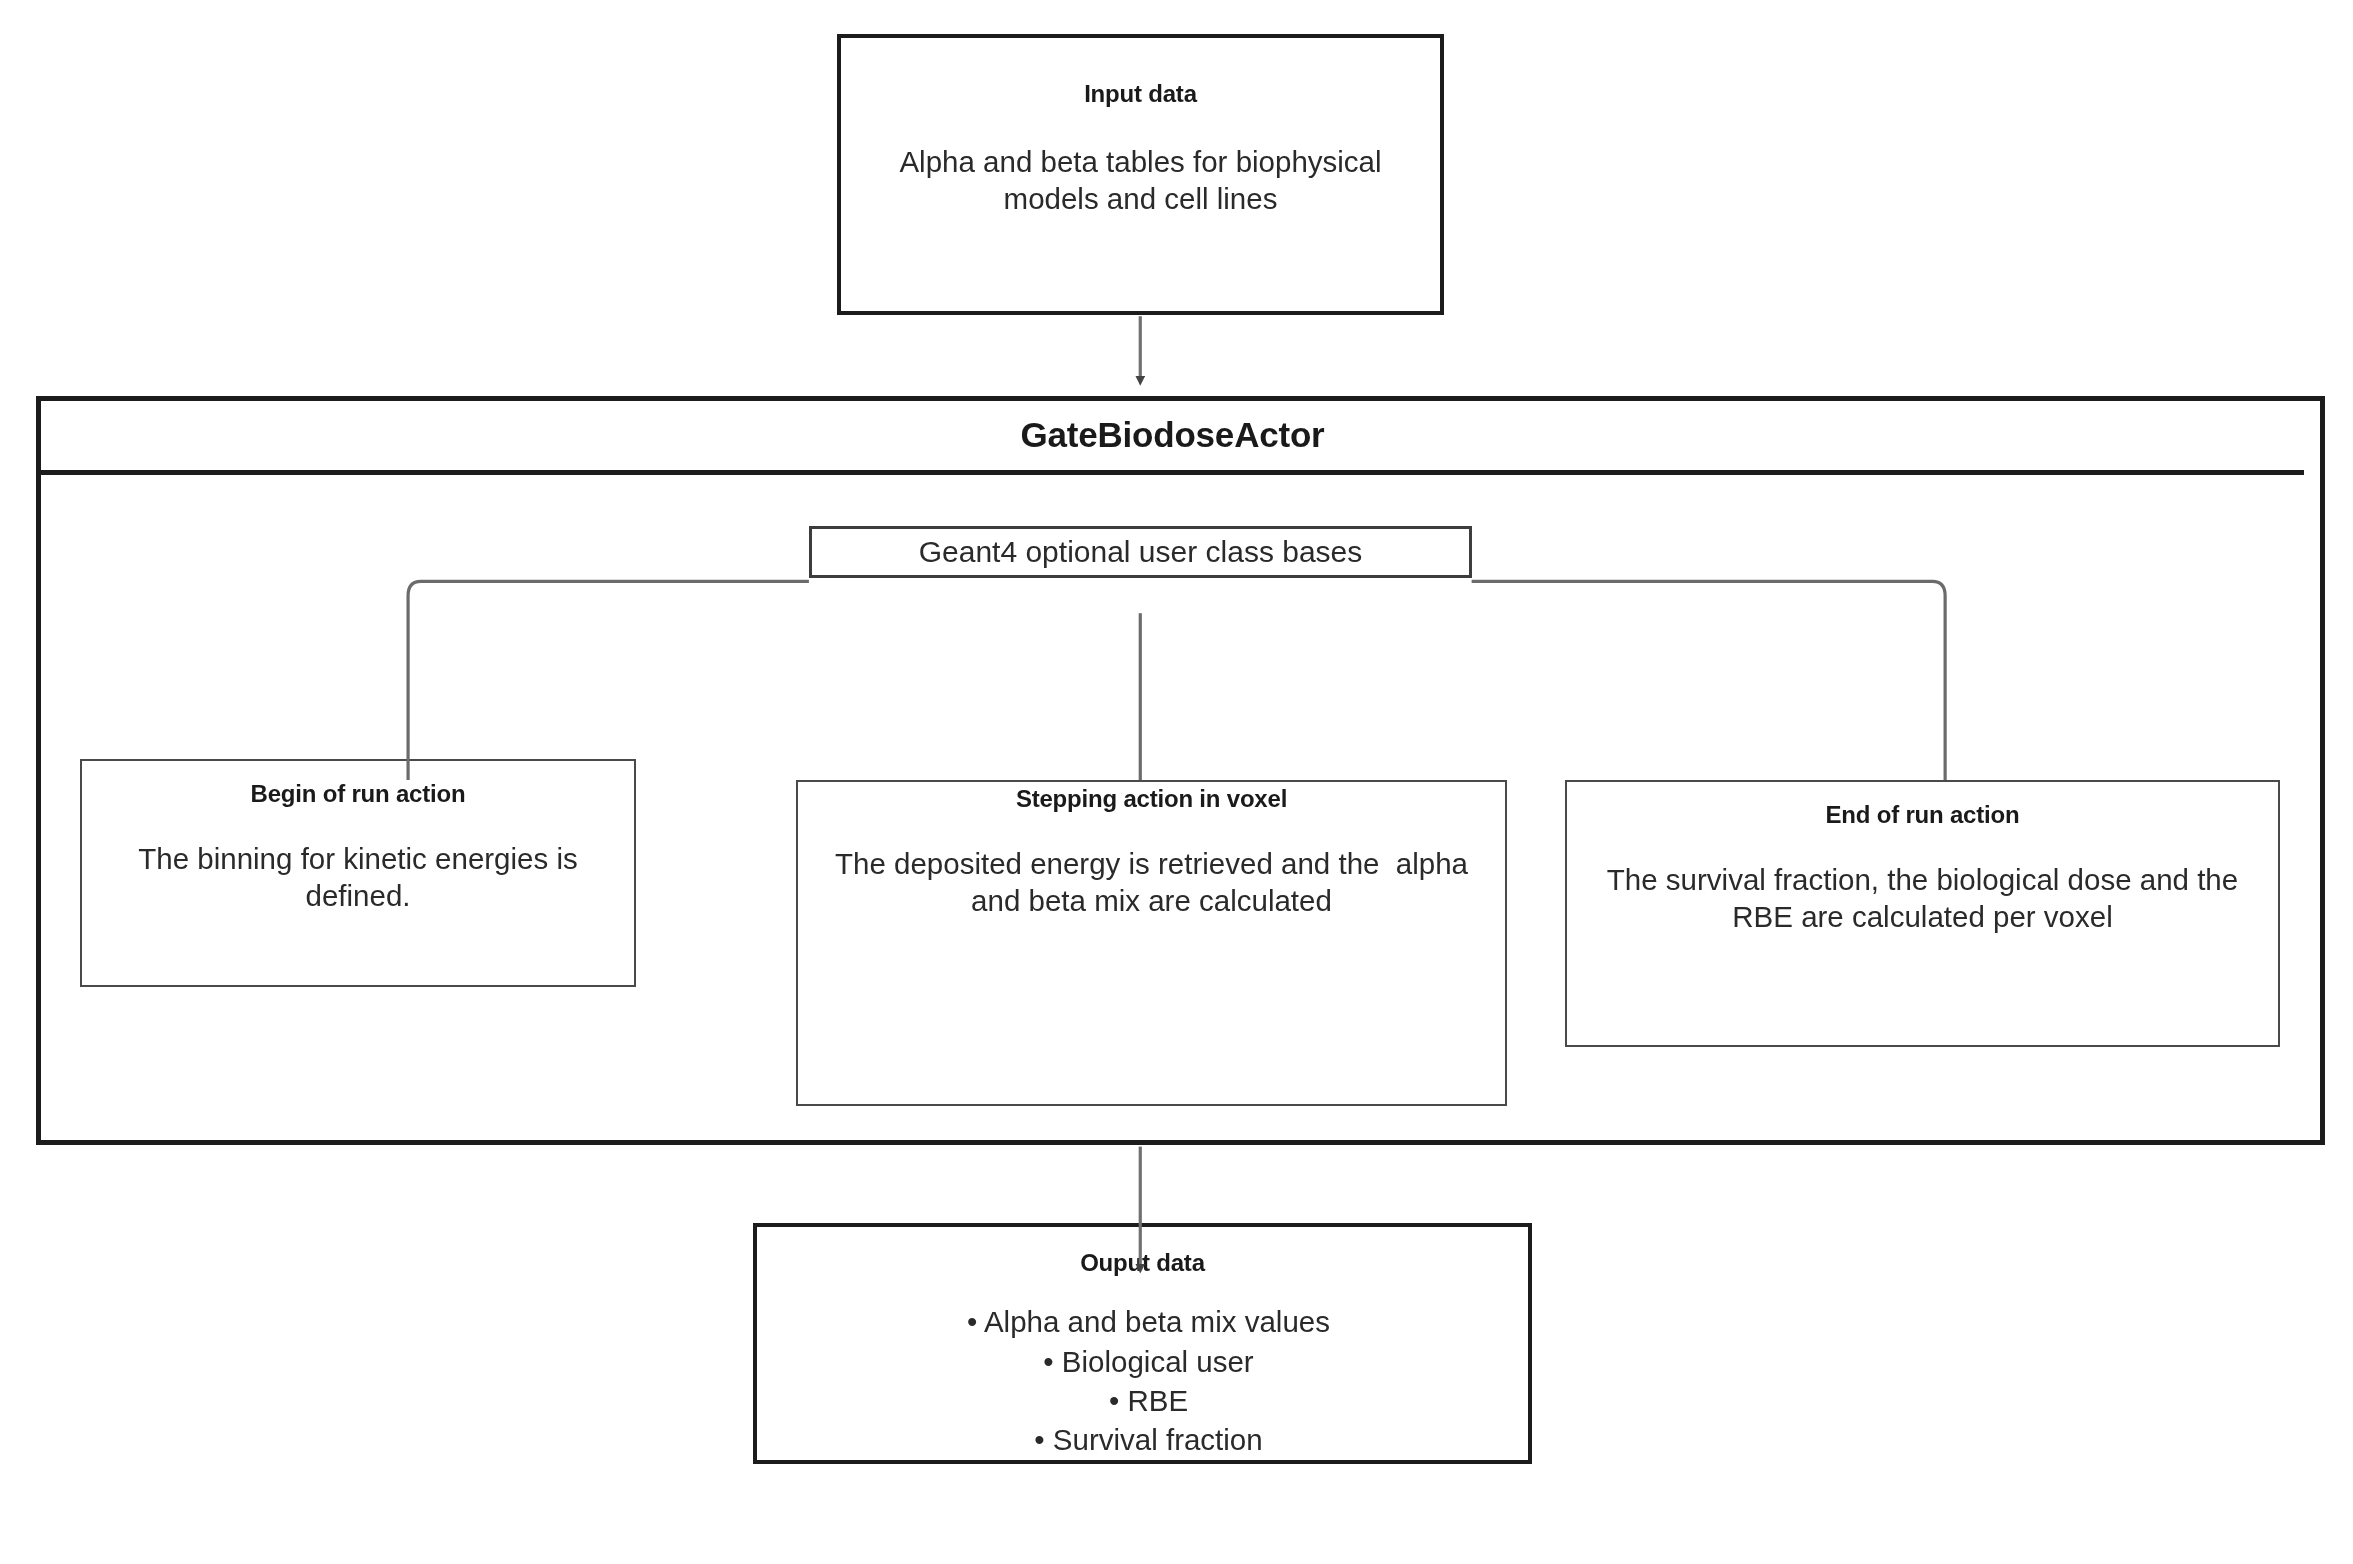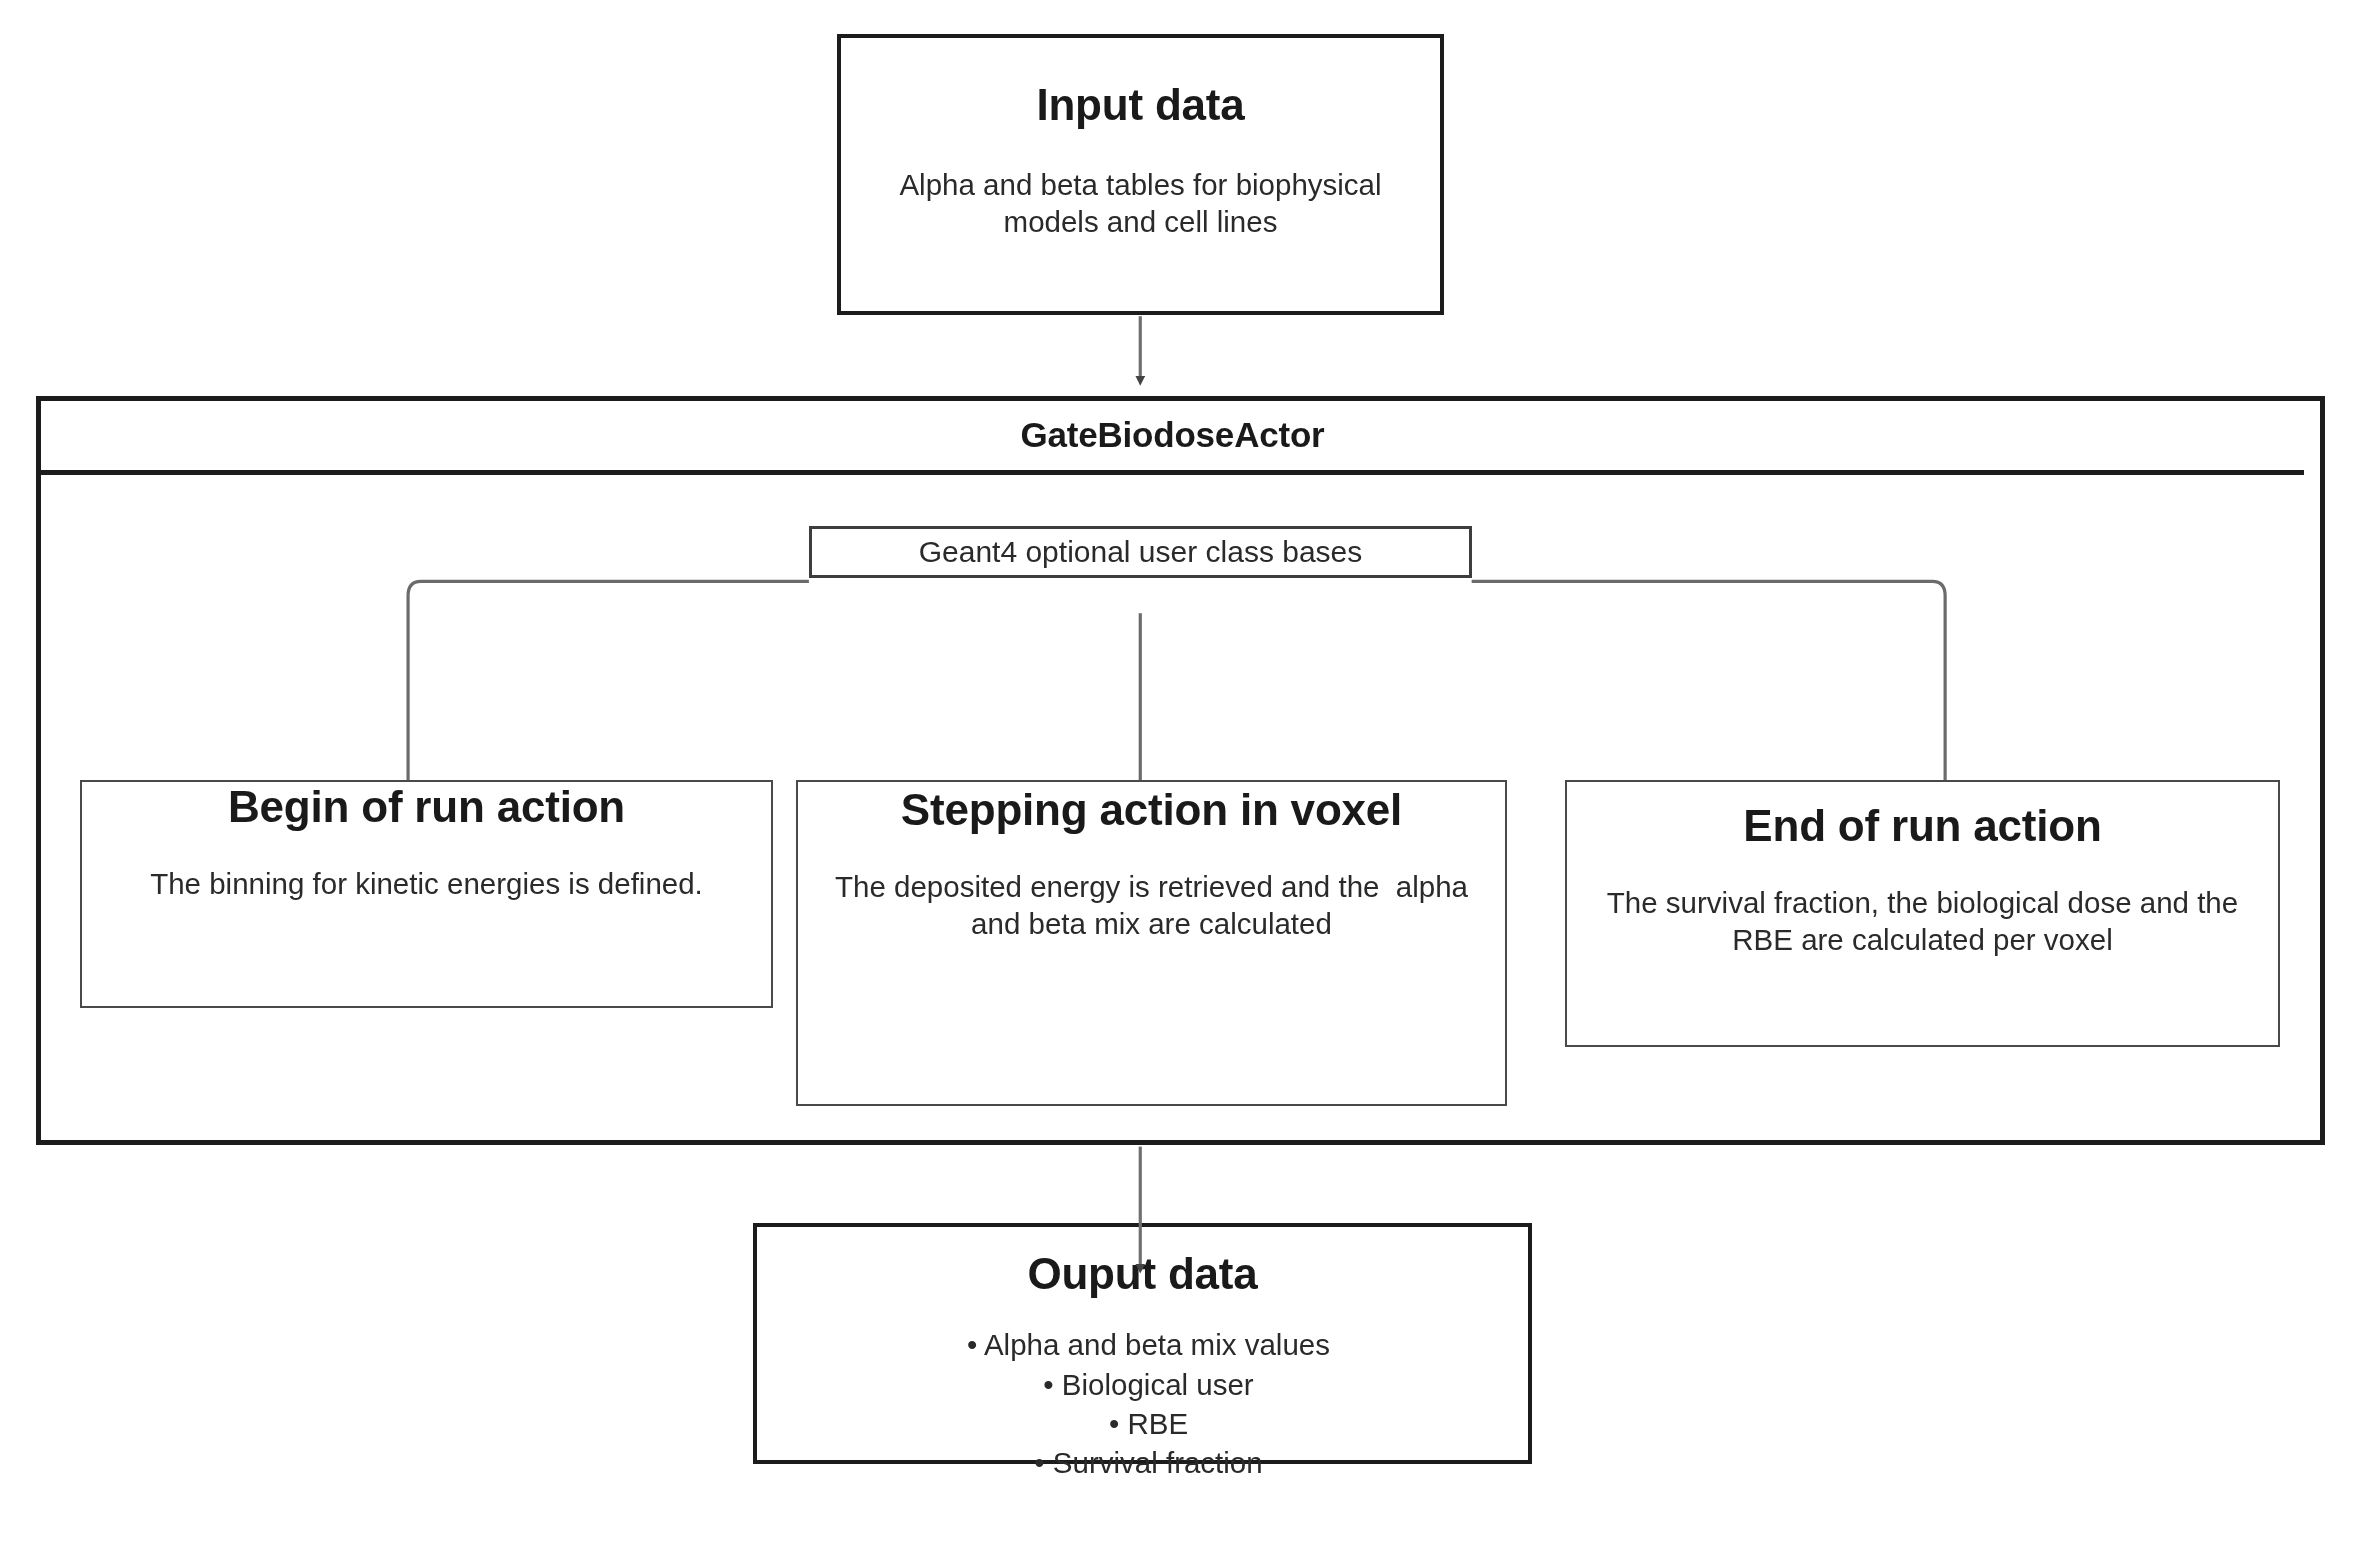--- a/index.html
+++ b/index.html
@@ -33,21 +33,21 @@
   }
   .box-thin {
     border: 2.4px solid #4a4a4a;
   }
   .box-geant {
     border: 3.2px solid #3d3d3d;
   }
 
   .b-title {
     font-weight: bold;
-    font-size: 44px;
+    font-size: 24px;
     line-height: 1.15;
     color: #1a1a1a;
     letter-spacing: -0.2px;
   }
   .b-body {
     font-size: 29.5px;
     line-height: 1.28;
     color: #2a2a2a;
     font-weight: 400;
   }
@@ -102,23 +102,24 @@
     align-items: center;
     justify-content: center;
   }
   #geant4-box .b-body {
     font-size: 30px;
   }
 
   
   #begin-run-box {
     left: 80px;
-    top: 780px;
-    width: 693px;
+    top: 759px;
+    width: 556px;
     height: 228px;
+    padding-top: 19px;
   }
   #stepping-box {
     left: 796px;
     top: 780px;
     width: 711px;
     height: 326px;
     padding-top: 3px;
   }
   #end-run-box {
     left: 1565px;

